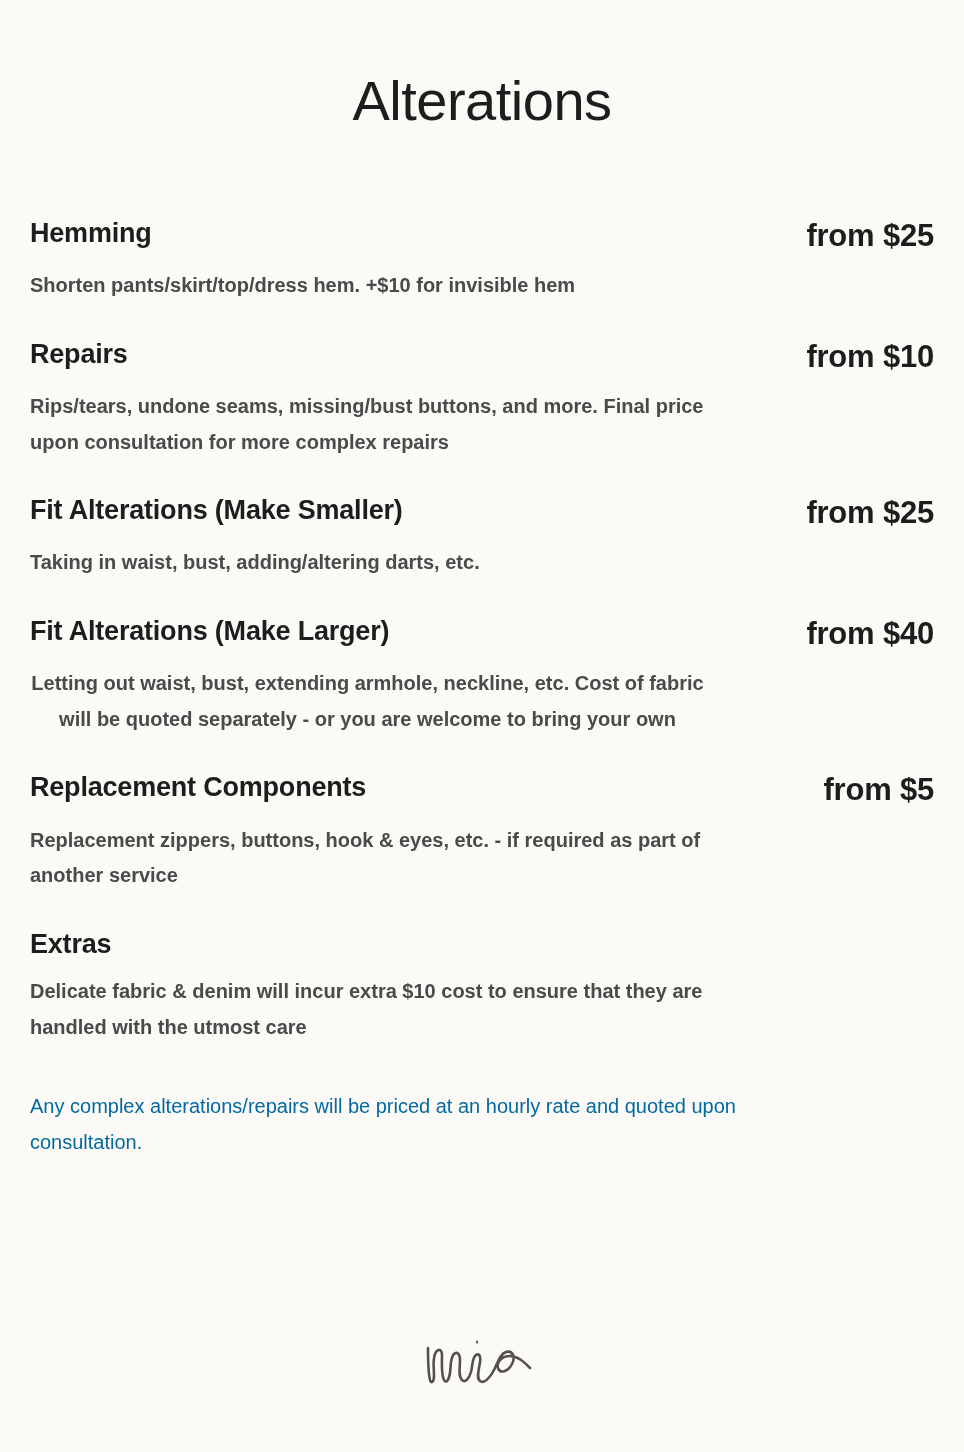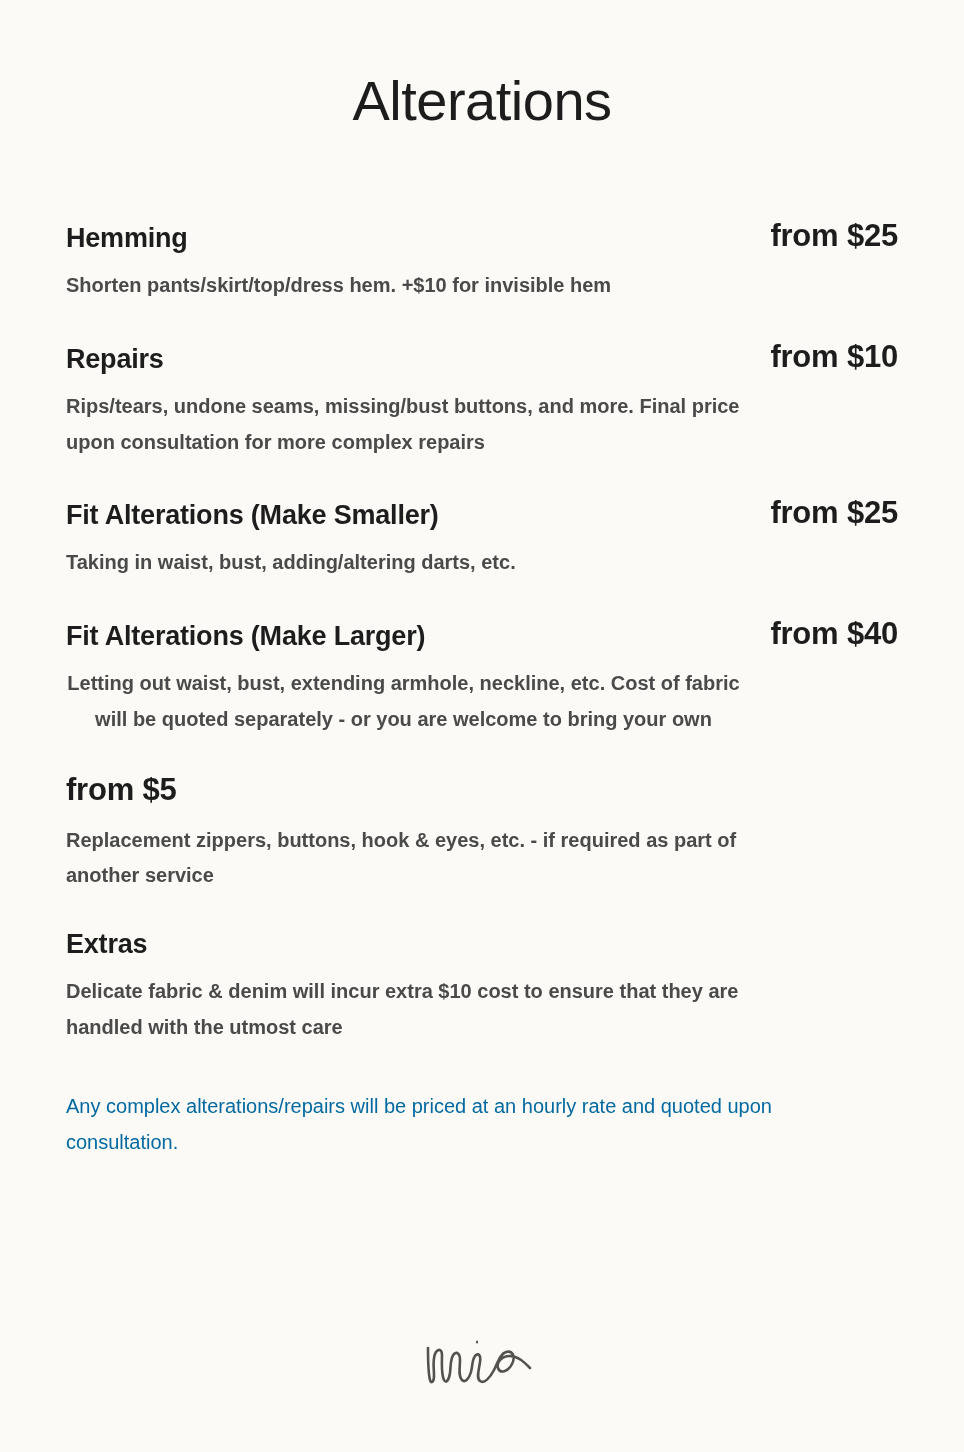--- a/index.html
+++ b/index.html
@@ -11,21 +11,21 @@
     height: 1452px;
     background: #fbfaf6;
     font-family: "Liberation Sans", sans-serif;
     color: #1d1d1d;
     overflow: hidden;
   }
   .page {
     width: 964px;
     height: 1452px;
     box-sizing: border-box;
-    padding: 0 66px;
+    padding: 0 30px;
     position: relative;
     background: #fbfaf6;
   }
   .page-title {
     text-align: center;
     font-size: 56px;
     font-weight: 400;
     letter-spacing: -0.5px;
     margin: 0;
     padding-top: 68px;
@@ -33,21 +33,21 @@
   }
   .services {
     margin-top: 84px;
   }
   .service {
     margin-bottom: 34px;
   }
   .service-head {
     display: flex;
     justify-content: space-between;
-    align-items: flex-end;
+    align-items: flex-start;
     gap: 20px;
   }
   .service-name {
     font-size: 27px;
     font-weight: 600;
     letter-spacing: -0.2px;
     color: #1d1d1d;
     line-height: 1.2;
   }
   .service-price {
@@ -124,20 +124,21 @@
     <div class="service wide">
       <div class="service-head">
         <div class="service-name">Fit Alterations (Make Larger)</div>
         <div class="service-price">from $40</div>
       </div>
       <div class="service-desc">Letting out waist, bust, extending armhole, neckline, etc. Cost of fabric will be quoted separately - or you are welcome to bring your own</div>
     </div>
 
     <div class="service">
       <div class="service-head">
+        <div class="service-name">Replacement Components</div>
         <div class="service-price">from $5</div>
       </div>
       <div class="service-desc">Replacement zippers, buttons, hook &amp; eyes, etc. - if required as part of another service</div>
     </div>
 
     <div class="service">
       <div class="service-head">
         <div class="service-name">Extras</div>
         <div class="service-price"></div>
       </div>

